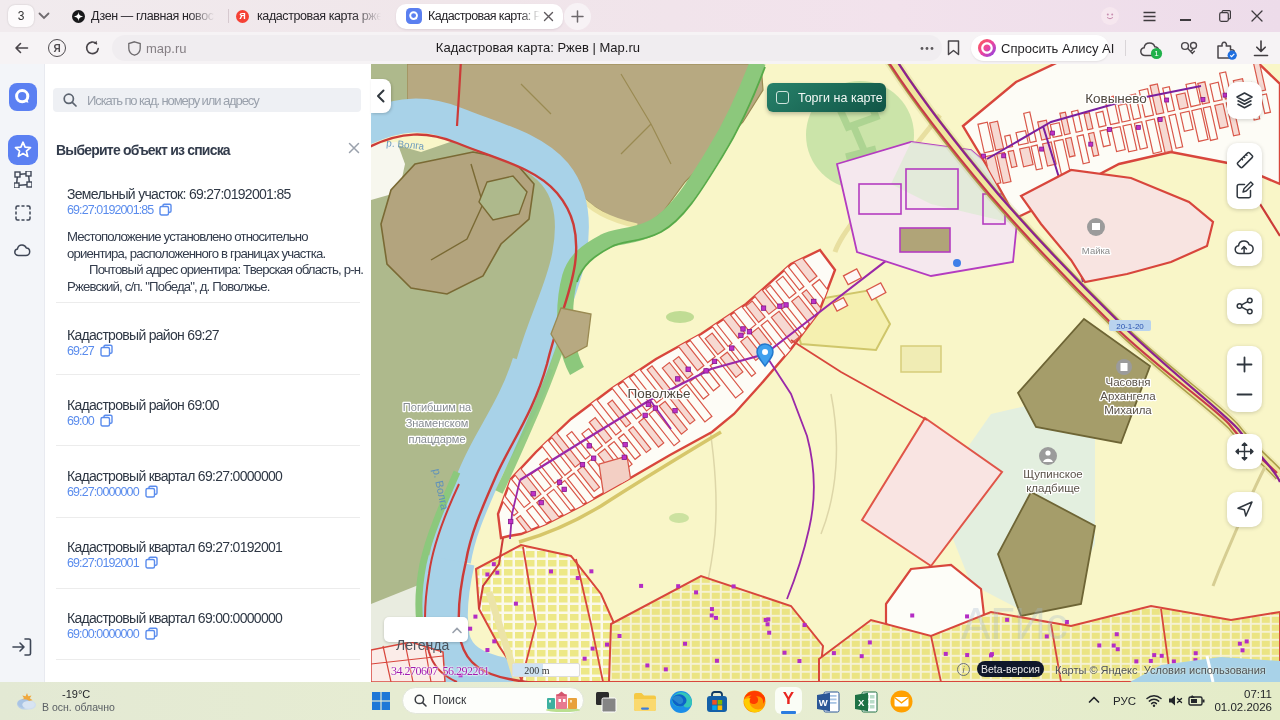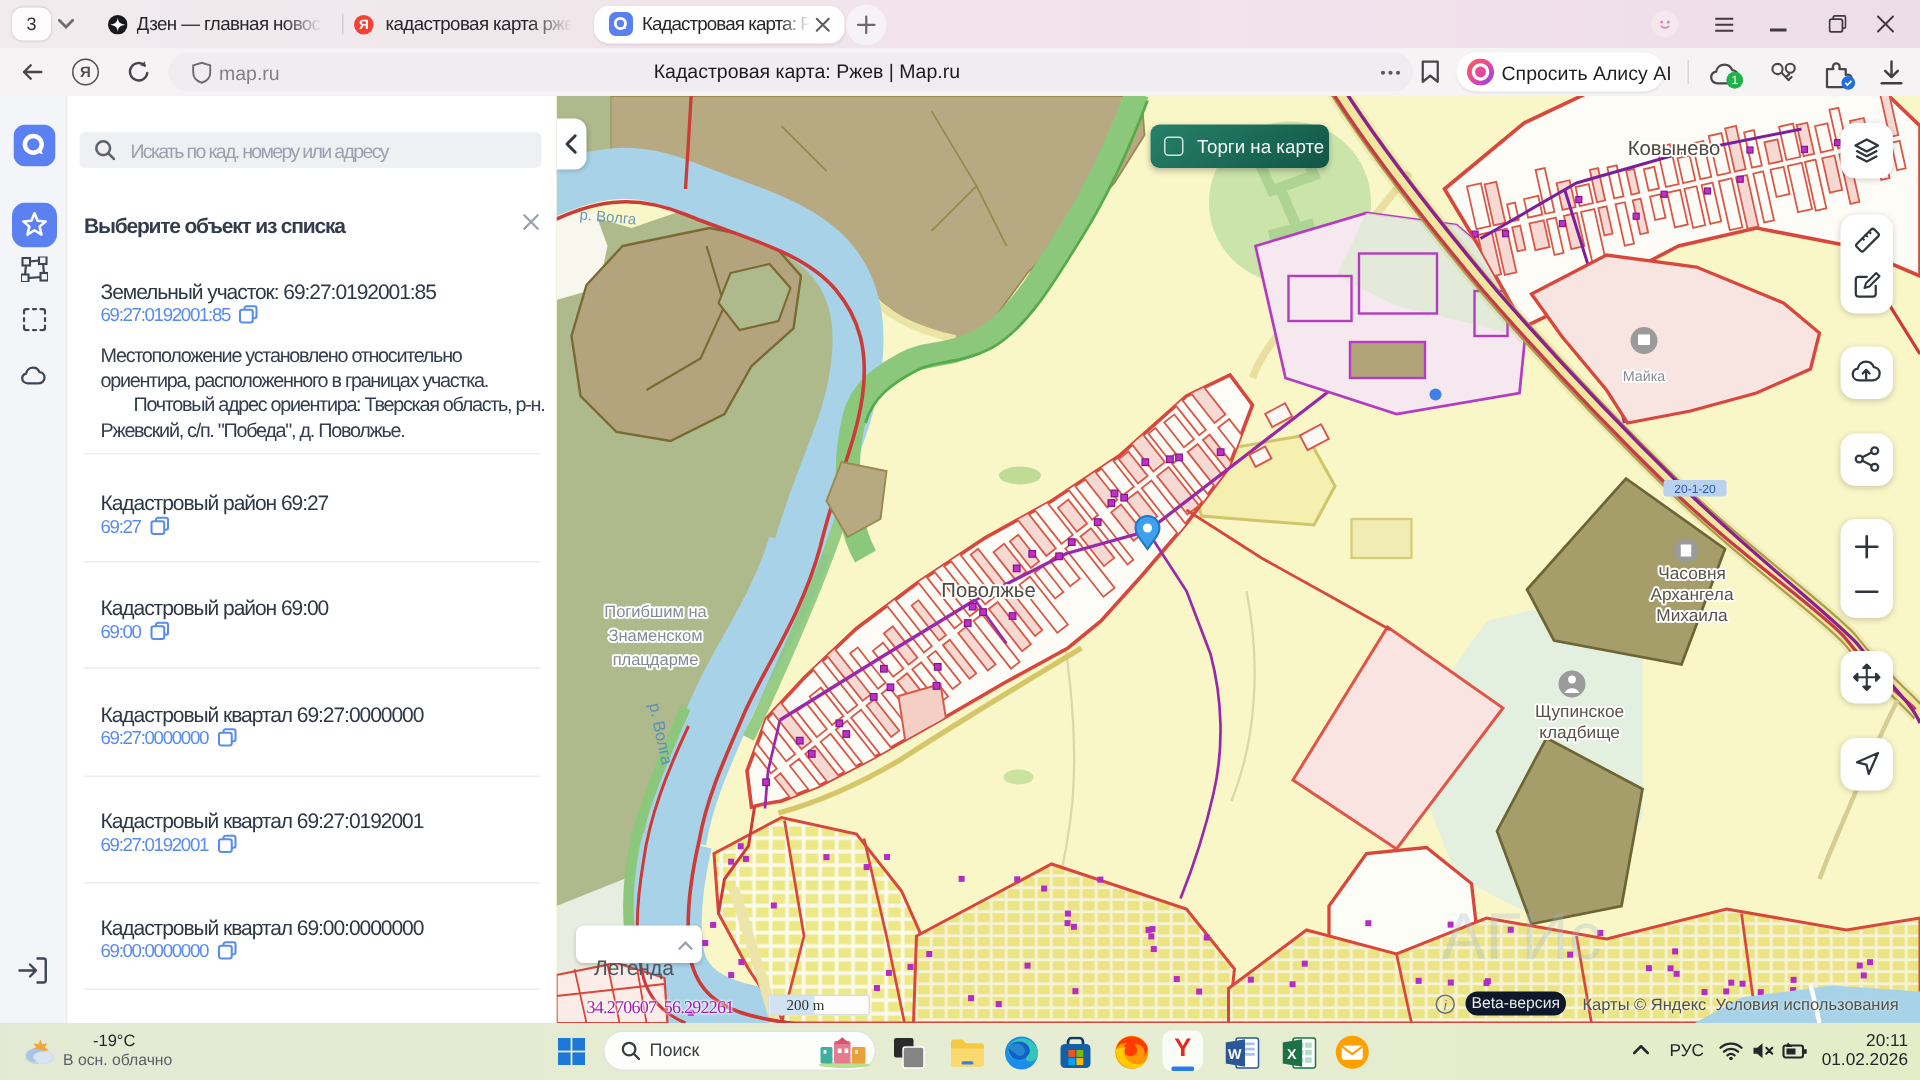--- a/index.html
+++ b/index.html
@@ -720,15 +720,15 @@
   <svg class="abs" style="left:1168px;top:12px;" width="15" height="13" viewBox="0 0 15 13">
       <path d="M1 4.5 H3.5 L7 1.5 V11.5 L3.5 8.5 H1 Z" fill="#23262a"></path>
       <path d="M9.5 4.5 L13.5 8.5 M13.5 4.5 L9.5 8.5" stroke="#23262a" stroke-width="1.4" stroke-linecap="round"></path>
     </svg>
   <svg class="abs" style="left:1188px;top:12px;" width="17" height="13" viewBox="0 0 17 13">
       <rect x="1" y="3" width="13" height="8" rx="1.5" fill="none" stroke="#23262a" stroke-width="1.4"></rect>
       <rect x="14.5" y="5.5" width="2" height="3" fill="#23262a"></rect>
       <rect x="3" y="5" width="6" height="4" fill="#23262a"></rect>
       <path d="M4 1 L7 4 L2.5 4 Z" fill="#23262a"></path>
     </svg>
-  <div class="abs" style="left:1236px;top:6px;width:36px;text-align:right;font-size:11.5px;color:#23262a;">20:11</div>
+  <div class="abs" style="left:1236px;top:6px;width:36px;text-align:right;font-size:11.5px;color:#23262a;">07:11</div>
   <div class="abs" style="left:1206px;top:19px;width:66px;text-align:right;font-size:11.5px;color:#23262a;">01.02.2026</div>
 </div>
 
 </body></html>

